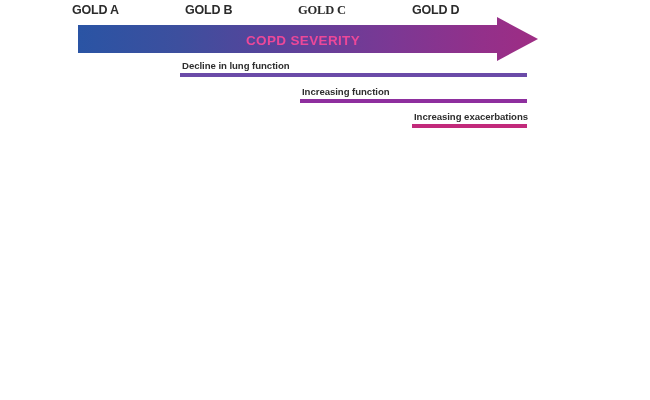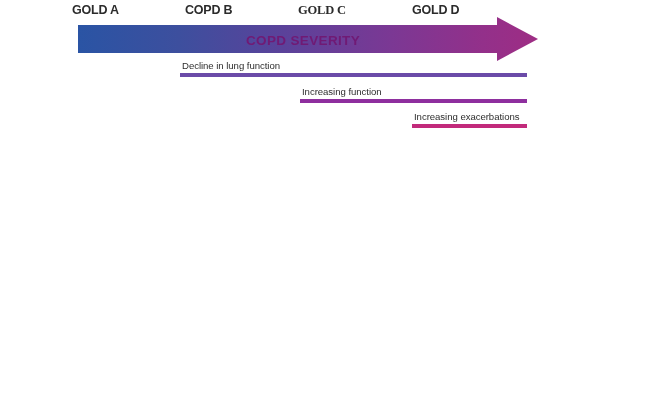--- a/index.html
+++ b/index.html
@@ -47,36 +47,36 @@
     height: 44px;
   }
   #severity-arrow-label {
     position: absolute;
     left: 0px;
     top: 16px;
     width: 450px;
     text-align: center;
     font-size: 13.5px;
     font-weight: bold;
-    color: #701a75;
+    color: #ec4899;
     letter-spacing: 0.35px;
     line-height: 16px;
     white-space: nowrap;
   }
 
   
   .annotation {
     position: absolute;
   }
   .annotation-text {
     position: absolute;
     left: 2px;
     top: 0px;
     font-size: 9.6px;
-    font-weight: normal;
+    font-weight: bold;
     color: #2e2e2e;
     white-space: nowrap;
     line-height: 12px;
     letter-spacing: -0.05px;
   }
   .annotation-rule {
     position: absolute;
     left: 0px;
     top: 13px;
     height: 4px;
@@ -86,21 +86,21 @@
   #annotation-1 { left: 300px; top: 86px; width: 227px; }
   #annotation-2 { left: 412px; top: 111px; width: 115px; }
   #annotation-2 .annotation-rule { width: 115px; }
 </style>
 </head>
 <body>
 
 <div id="figure">
 
   <div class="stage-label" style="left:72px;">GOLD A</div>
-  <div class="stage-label" style="left:185px;">COPD B</div>
+  <div class="stage-label" style="left:185px;">GOLD B</div>
   <div class="stage-label" style="left:298px;font-family:Liberation Serif, serif;">GOLD C</div>
   <div class="stage-label" style="left:412px;text-align:right;">GOLD D</div>
 
   <div id="severity-arrow">
     <svg viewBox="0 0 460 44" preserveAspectRatio="none">
       <defs>
         <linearGradient id="sevgrad" x1="0" y1="0" x2="1" y2="0">
           <stop offset="0%" stop-color="#2a54a4"></stop>
           <stop offset="22%" stop-color="#3d4f9e"></stop>
           <stop offset="45%" stop-color="#5b429a"></stop>

